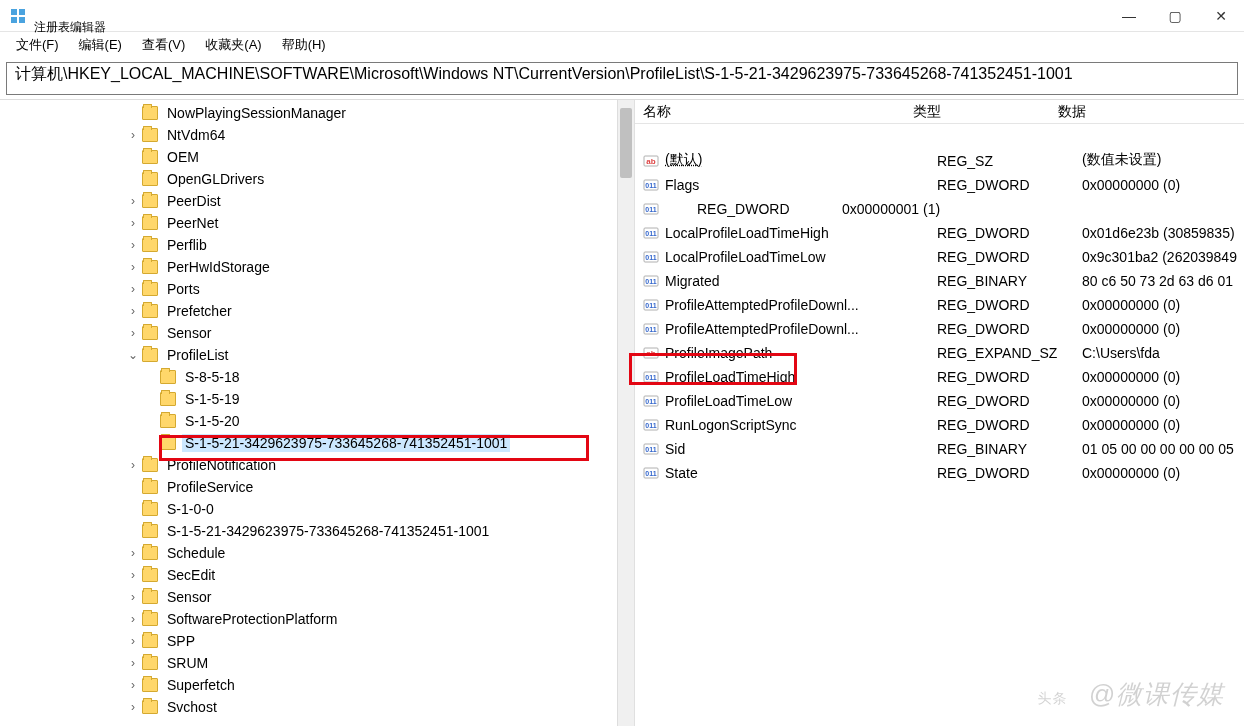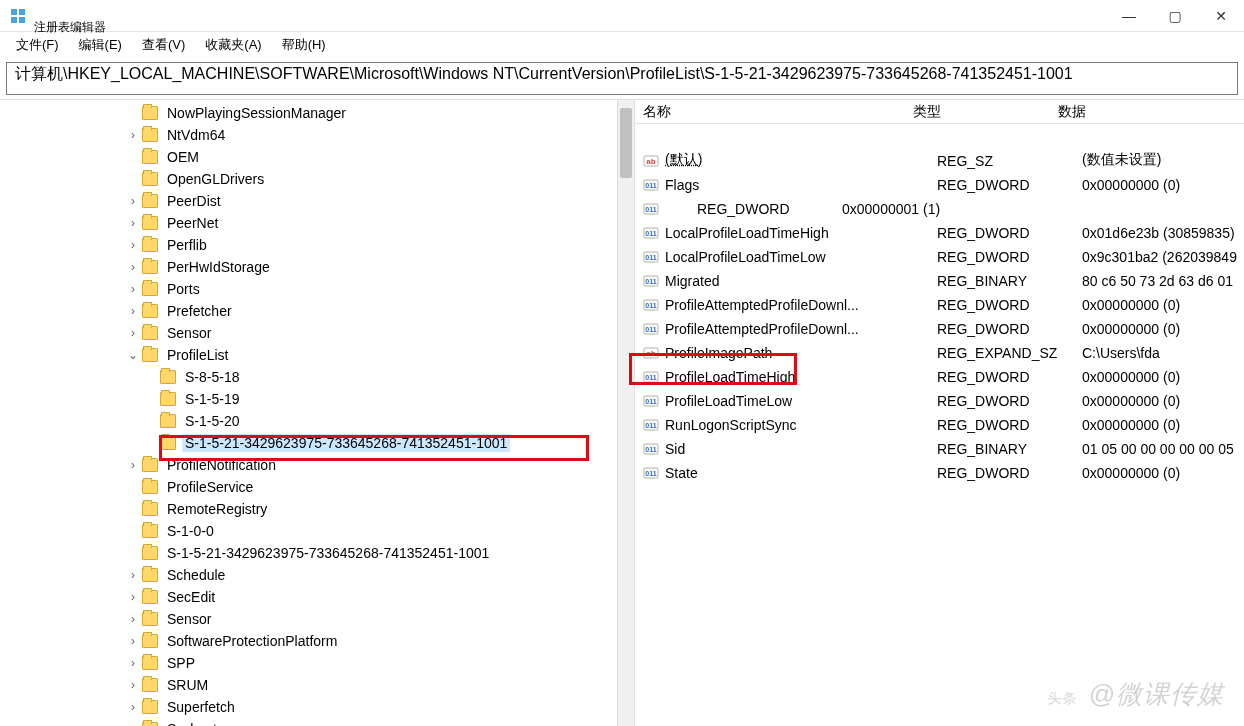--- a/index.html
+++ b/index.html
@@ -43,21 +43,21 @@
 .list-body { position: relative; flex: 1; padding-top: 4px; }
 .row { display: flex; align-items: flex-end; height: 24px; font-size: 14px; }
 .row .icon { width: 16px; height: 16px; margin: 0 6px 0 8px; }
 .row .name { width: 240px; overflow: hidden; text-overflow: ellipsis; white-space: nowrap; }
 .row .type { width: 145px; margin-left: 32px; }
 .row .data { flex: 1; overflow: hidden; white-space: nowrap; }
 
 .list-highlight { position: absolute; left: -6px; top: 212px; width: 168px; height: 32px; pointer-events: none; }
 
 .watermark { position: absolute; right: 20px; bottom: 14px; font-size: 26px; color: rgba(0,0,0,0.18); font-weight: 500; letter-spacing: 1px; font-style: italic; }
-.watermark .small { font-size: 14px; margin-right: 11px; font-style: normal; }
+.watermark .small { font-size: 14px; margin-right: 21px; font-style: normal; }
 
 svg.reg-icon { width: 16px; height: 16px; }
 </style>
 </head>
 <body>
 
 <div class="titlebar">
   <svg class="app-icon" viewBox="0 0 16 16">
     <rect x="1" y="1" width="6" height="6" fill="#4aa3df"></rect>
       <rect x="9" y="1" width="6" height="6" fill="#4aa3df"></rect>
@@ -191,26 +191,20 @@
         <div class="node">
           <span class="pad" style="width: 126px;"></span>
           <span class="exp"></span>
           <span class="folder"></span>
           <span class="label">ProfileService</span>
         </div>
         <div class="node">
           <span class="pad" style="width: 126px;"></span>
           <span class="exp"></span>
           <span class="folder"></span>
-          <span class="label">RemoteRegistry</span>
-        </div>
-        <div class="node">
-          <span class="pad" style="width: 126px;"></span>
-          <span class="exp"></span>
-          <span class="folder"></span>
           <span class="label">S-1-0-0</span>
         </div>
         <div class="node">
           <span class="pad" style="width: 126px;"></span>
           <span class="exp"></span>
           <span class="folder"></span>
           <span class="label">S-1-5-21-3429623975-733645268-741352451-1001</span>
         </div>
         <div class="node">
           <span class="pad" style="width: 126px;"></span>

